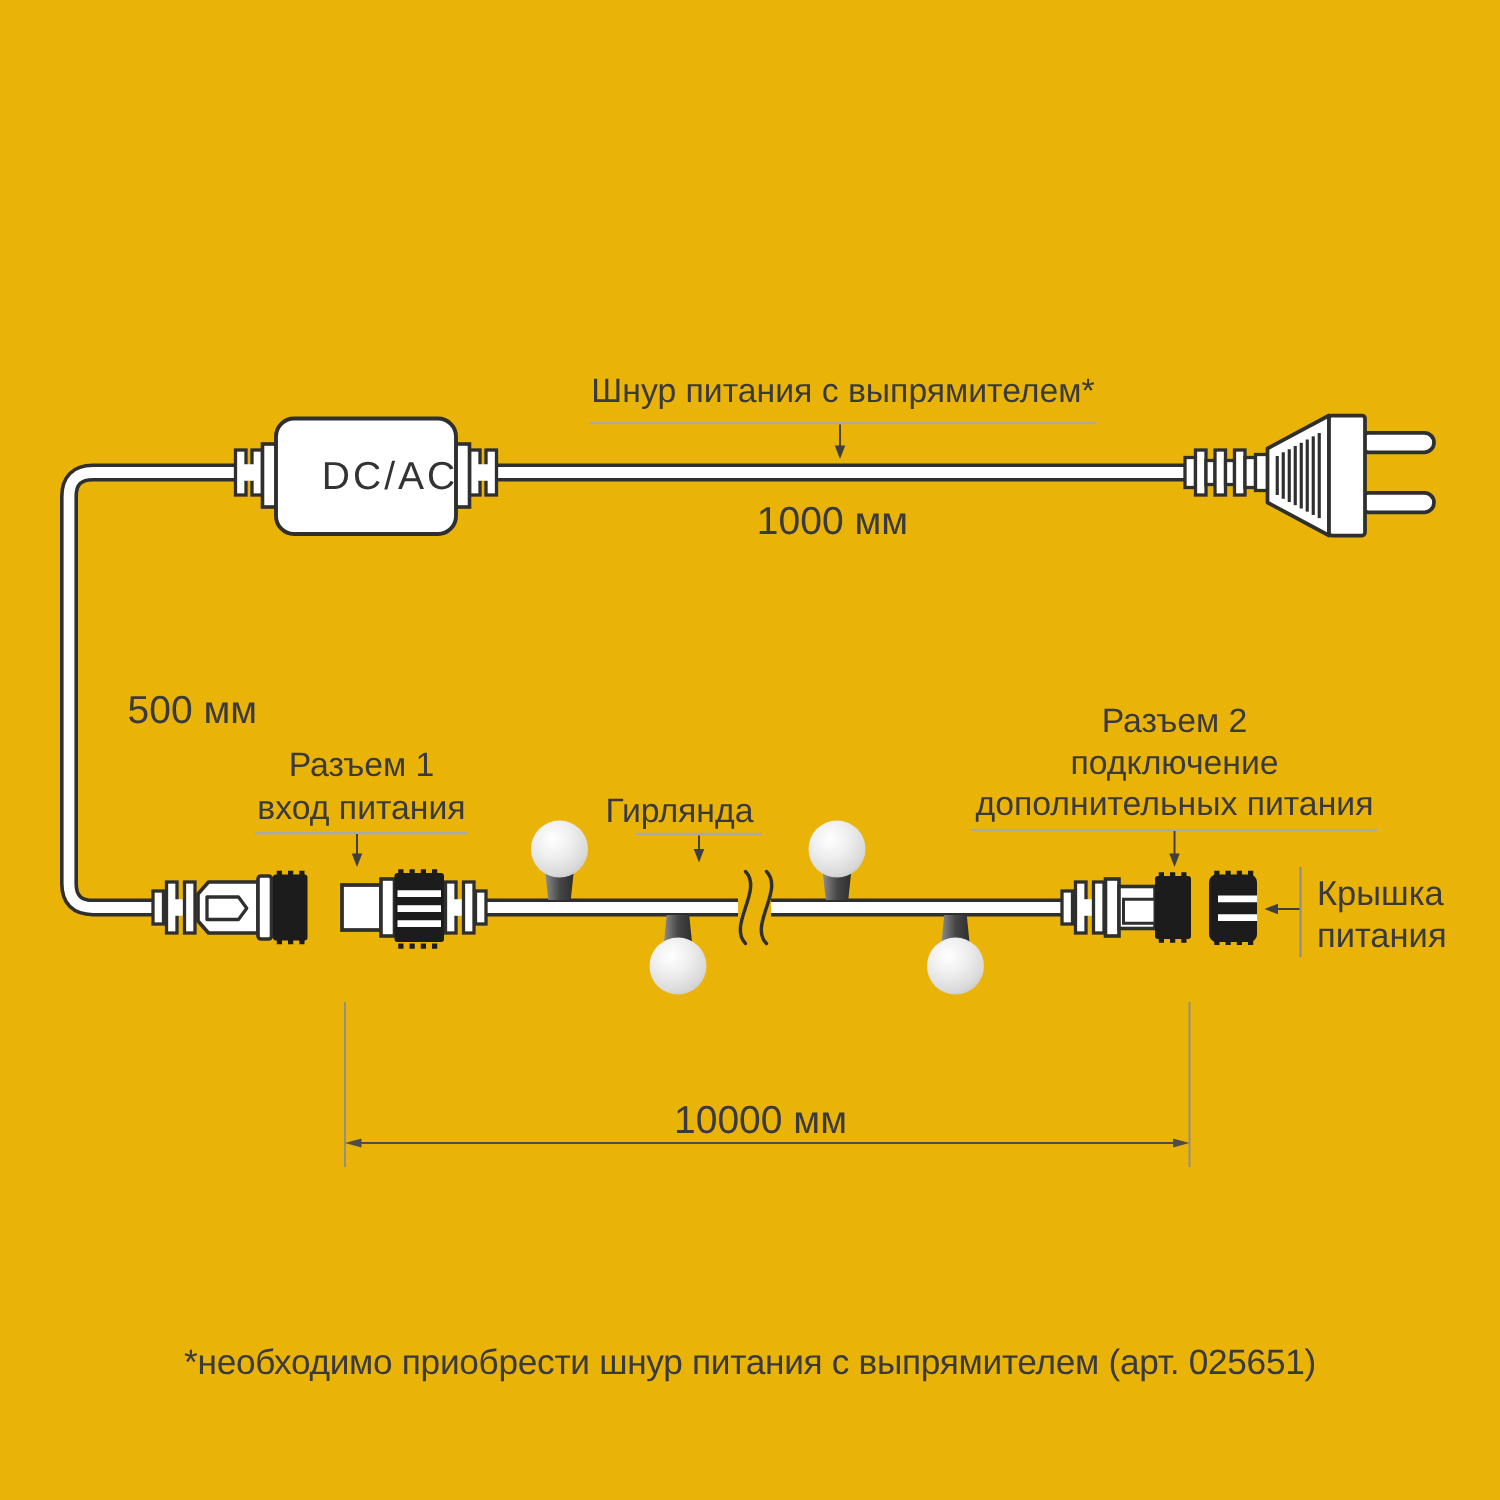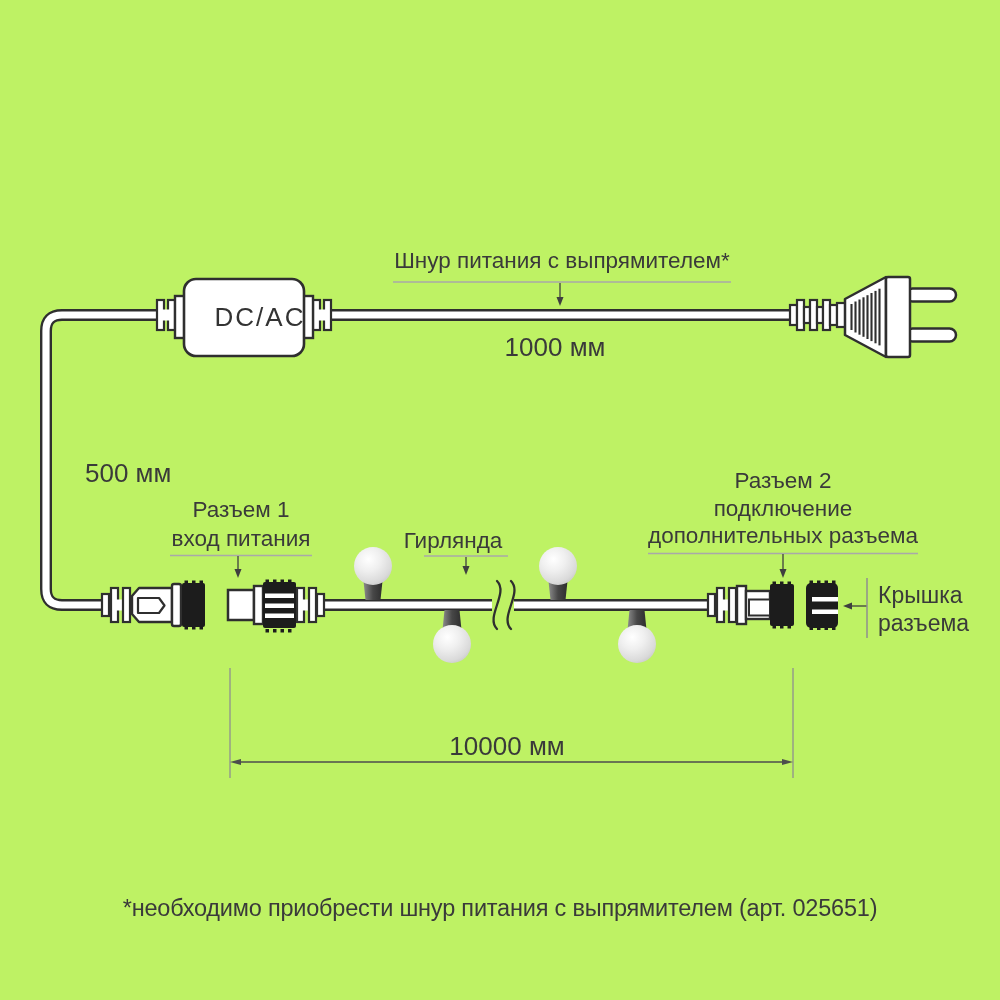--- a/index.html
+++ b/index.html
@@ -1,16 +1,16 @@
 <!DOCTYPE html>
 <html><head>
 <meta charset="utf-8">
 <style>
   html,body{margin:0;padding:0;}
-  #stage{position:relative;width:1000px;height:1000px;background:#bef264;overflow:hidden;
+  #stage{position:relative;width:1000px;height:1000px;background:#eab308;overflow:hidden;
          font-family:"Liberation Sans",sans-serif;color:#3a3a3a;}
   #art{position:absolute;left:0;top:0;}
   .label{position:absolute;color:#3a3a3a;}
   .ctr{text-align:center;}
   #lbl-cord{left:362px;top:248px;width:400px;font-size:22.5px;}
   #lbl-1000{left:475px;top:332px;width:160px;font-size:26px;}
   #lbl-500{left:69px;top:458px;font-size:26px;white-space:nowrap;margin-left:16px;}
   #lbl-r1{left:166px;top:496px;width:150px;font-size:22.5px;line-height:28.5px;}
   #lbl-garland{left:378px;top:528px;width:150px;font-size:22.5px;}
   #lbl-r2{left:633px;top:467px;width:300px;font-size:22.5px;line-height:27.5px;}
@@ -233,22 +233,22 @@
 <div class="label ctr" id="lbl-1000">1000 мм</div>
 <div class="label" id="lbl-500">500 мм</div>
 <div class="label ctr" id="lbl-r1">
   <div>Разъем 1</div>
   <div>вход питания</div>
 </div>
 <div class="label ctr" id="lbl-garland">Гирлянда</div>
 <div class="label ctr" id="lbl-r2">
   <div>Разъем 2</div>
   <div>подключение</div>
-  <div>дополнительных разъема</div>
+  <div>дополнительных питания</div>
 </div>
 <div class="label" id="lbl-cap">
   <div>Крышка</div>
-  <div>разъема</div>
+  <div>питания</div>
 </div>
 <div class="label ctr" id="lbl-20000">10000 мм</div>
 <div class="label ctr" id="lbl-foot">*необходимо приобрести шнур питания с выпрямителем (арт. 025651)</div>
 <div class="label" id="lbl-dcac">DC/AC</div>
 </div>
 
 </body></html>

